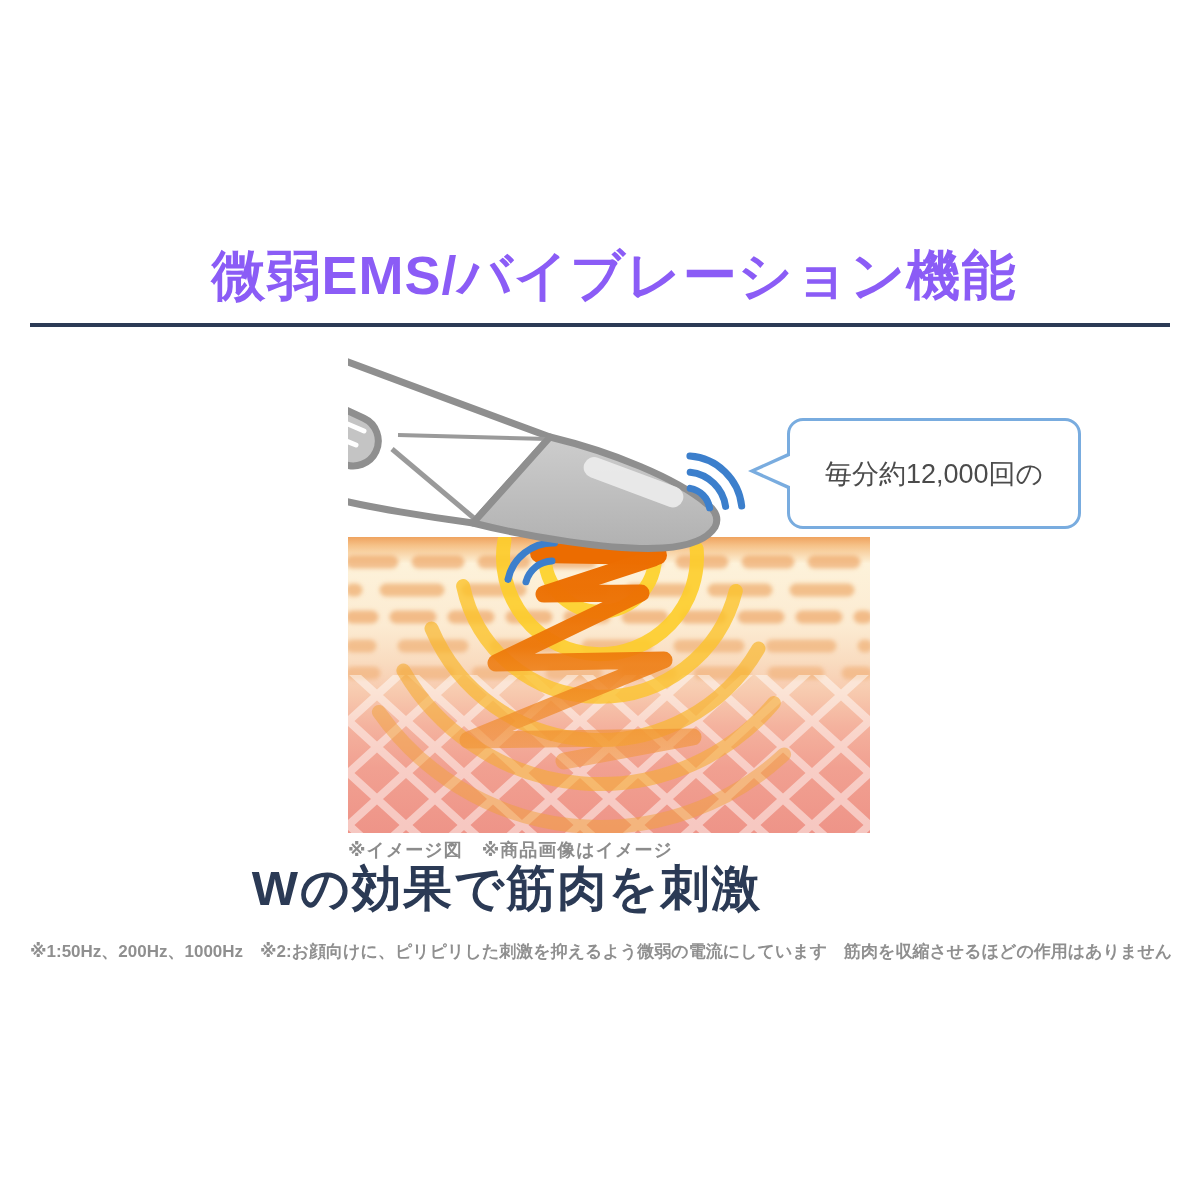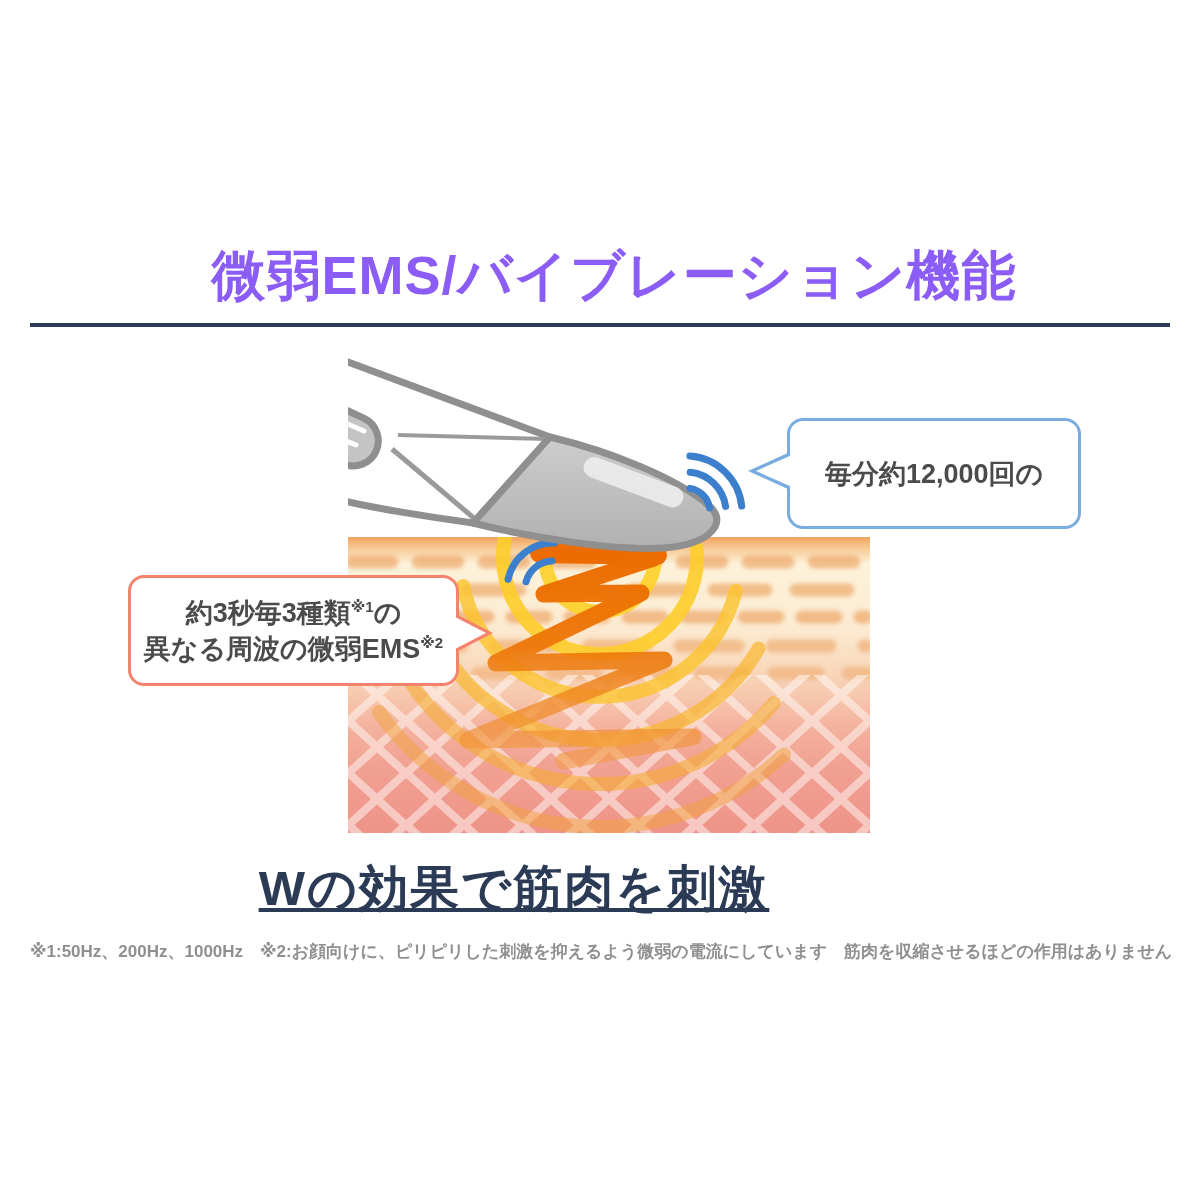--- a/index.html
+++ b/index.html
@@ -9,21 +9,21 @@
 
   .title{position:absolute;left:10px;top:236px;width:1200px;text-align:center;
          font-size:54px;font-weight:700;color:#8b5cf6;letter-spacing:1px;margin:4px;}
   .rule{position:absolute;left:30px;top:323px;width:1140px;height:4px;background:#2b3a55;}
 
   .stage{position:absolute;left:348px;top:357px;width:522px;height:478px;}
   .stage svg{position:absolute;left:0;top:0;}
 
   .bubble{position:absolute;background:#ffffff;border-radius:16px;
           display:flex;flex-direction:column;justify-content:center;align-items:center;
-          text-align:center;color:#4b4b4b;font-weight:700;z-index:5;}
+          text-align:center;color:#4b4b4b;font-weight:400;z-index:5;}
   .bubble .bline{font-size:27px;line-height:36px;white-space:nowrap;}
   .bubble sup{font-size:15px;vertical-align:super;line-height:0;}
 
   .bubble-blue{left:787px;top:418px;width:288px;height:105px;border:3px solid #79acdf;}
   .bubble-blue .tail-out{content:"";position:absolute;left:-42px;top:31px;width:0;height:0;
         border-style:solid;border-width:19px 42px 19px 0;
         border-color:transparent #79acdf transparent transparent;}
   .bubble-blue .tail-in{position:absolute;left:-34px;top:34px;width:0;height:0;
         border-style:solid;border-width:16px 36px 16px 0;
         border-color:transparent #ffffff transparent transparent;}
@@ -31,22 +31,22 @@
   .bubble-coral{left:128px;top:575px;width:325px;height:105px;border:3px solid #f3836c;}
   .bubble-coral .tail-out{position:absolute;right:-37px;top:36px;width:0;height:0;
         border-style:solid;border-width:19px 0 19px 37px;
         border-color:transparent transparent transparent #f3836c;}
   .bubble-coral .tail-in{position:absolute;right:-30px;top:39px;width:0;height:0;
         border-style:solid;border-width:16px 0 16px 31px;
         border-color:transparent transparent transparent #ffffff;}
 
   .img-note{position:absolute;left:348px;top:838px;font-size:18px;font-weight:700;
             color:#8c8c8c;letter-spacing:1px;white-space:nowrap;}
-  .effect{position:absolute;left:12px;top:856px;width:1004px;text-align:center;margin:0;
-          font-size:49px;font-weight:700;color:#2b3a55;letter-spacing:2px;text-decoration:underline;}
+  .effect{position:absolute;left:5px;top:856px;width:1004px;text-align:center;margin:0;
+          font-size:49px;font-weight:700;color:#2b3a55;letter-spacing:2px;}
   .footnote{position:absolute;left:30px;top:940px;width:1150px;margin:0;
             font-size:17px;font-weight:600;color:#8f8f8f;white-space:nowrap;letter-spacing:0;}
 </style>
 </head>
 <body>
 
 <div class="page">
 
   <h1 class="title">微弱EMS/バイブレーション機能</h1>
   <div class="rule"></div>
@@ -136,25 +136,20 @@
       </g>
     </svg>
   </div>
 
   <div class="bubble bubble-blue">
     <span class="tail-out"></span>
     <span class="tail-in"></span>
     <span class="bline">毎分約12,000回の</span>
   </div>
 
-  <div class="bubble bubble-coral">
-    <span class="tail-out"></span>
-    <span class="tail-in"></span>
-    <span class="bline"><span>約3秒毎3種類</span><sup>※1</sup><span>の</span></span>
-    <span class="bline"><span>異なる周波の微弱EMS</span><sup>※2</sup></span>
-  </div>
 
+  <div class="img-note">※イメージ図　※商品画像はイメージ</div>
 
   <h2 class="effect">Wの効果で筋肉を刺激</h2>
 
   <p class="footnote">※1:50Hz、200Hz、1000Hz　※2:お顔向けに、ピリピリした刺激を抑えるよう微弱の電流にしています　筋肉を収縮させるほどの作用はありません</p>
 
 </div>
 
 </body></html>

